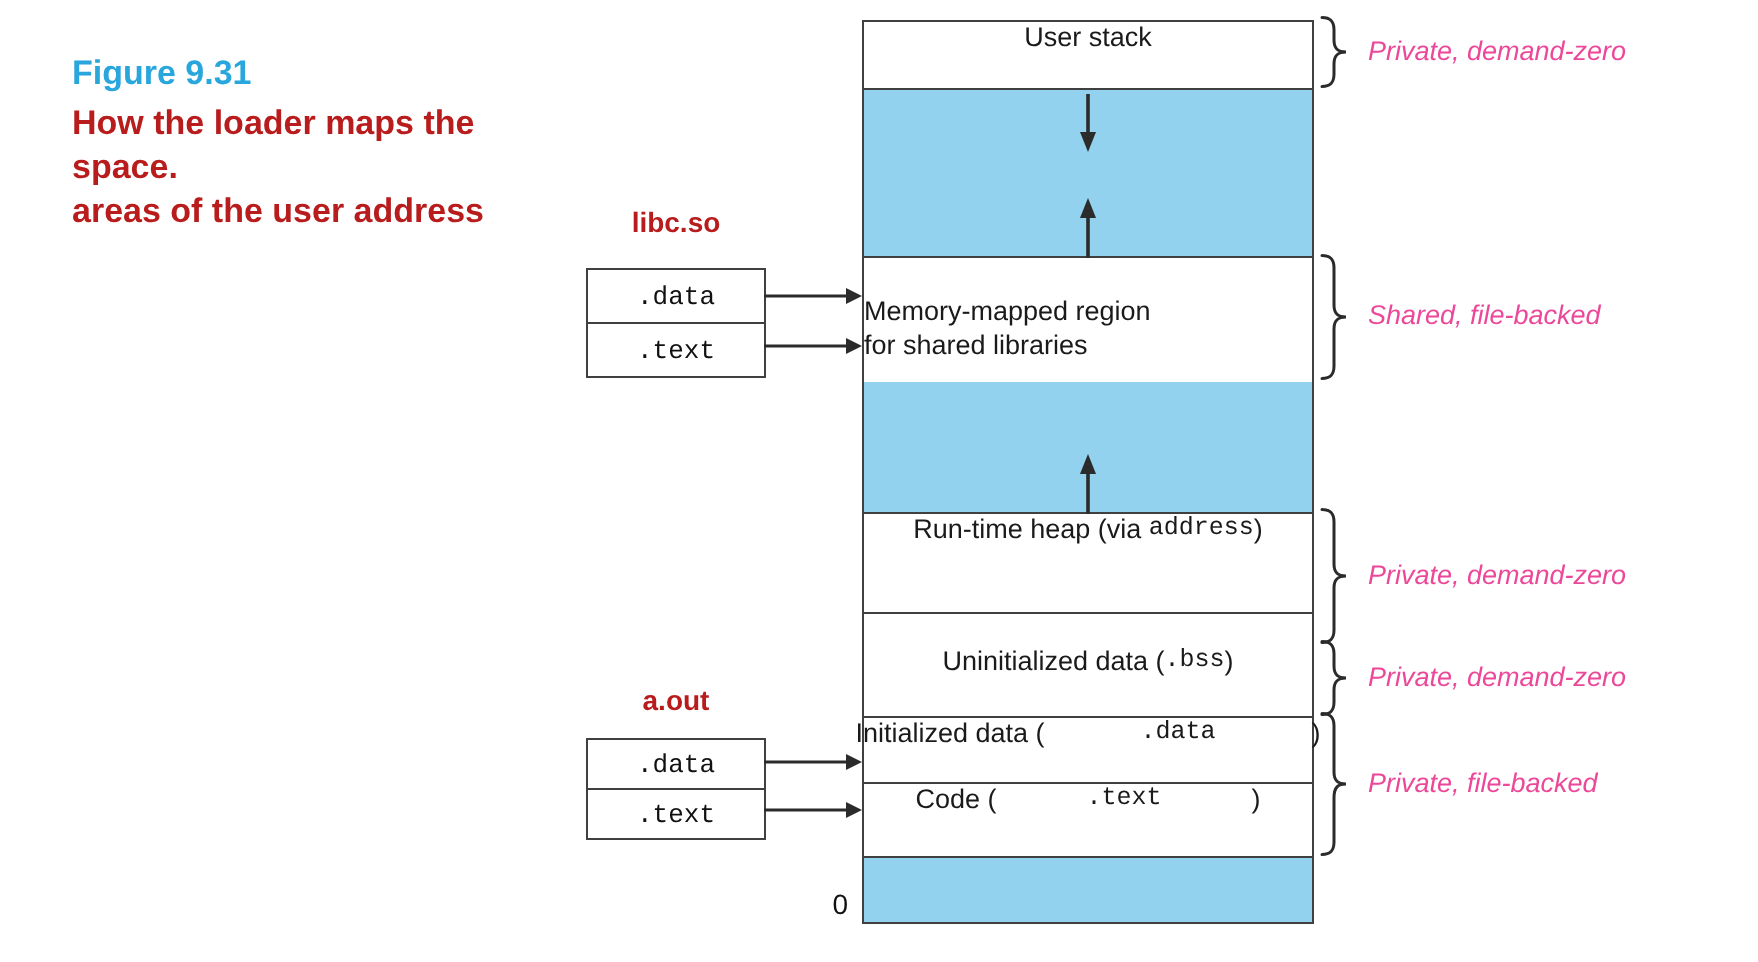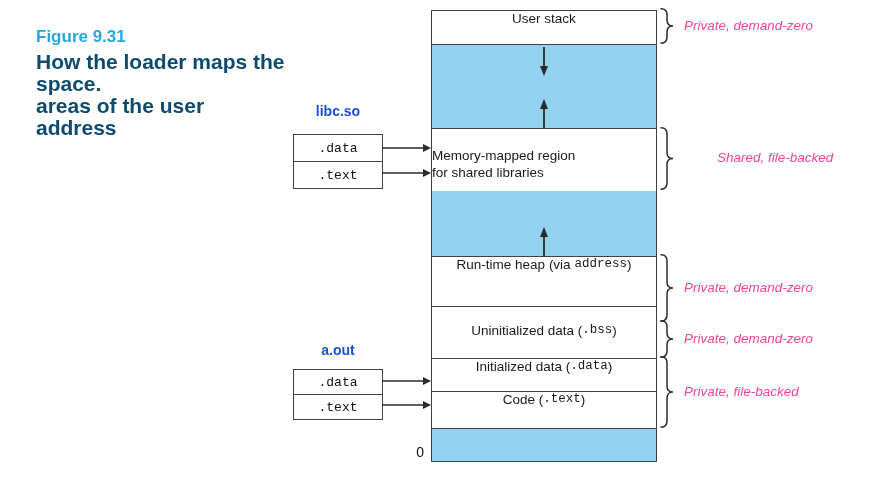--- a/index.html
+++ b/index.html
@@ -8,35 +8,35 @@
     --figure-accent:#29a7dc;
   }
   html,body{margin:0;padding:0;background:#ffffff;}
   .stage{
     position:relative;width:879px;height:481px;background:#ffffff;
     font-family:"Liberation Sans",sans-serif;color:#1a1a1a;overflow:hidden;
   }
   
   .caption{position:absolute;left:36px;top:8px;width:250px;}
   .caption-figure{font-size:17px;font-weight:bold;color:var(--figure-accent);margin-bottom:4px;margin-top:19px;}
-  .caption-line{font-size:21px;font-weight:bold;color:#0c4a6e;line-height:22px;}
+  .caption-line{font-size:17px;font-weight:bold;color:#b91c1c;line-height:22px;}
   
   .mem-column{position:absolute;left:431px;top:10px;width:224px;height:450px;border:1.6px solid var(--line);background:#fff;}
   .seg{
     position:absolute;left:0;width:100%;box-sizing:border-box;
     display:flex;align-items:flex-start;justify-content:center;
     font-size:13.5px;color:#1a1a1a;background:#fff;
     border-bottom:1.6px solid var(--line);white-space:pre;
   }
   .seg.blue{background:var(--region-fill);}
   .seg.last{border-bottom:none;}
   .seg.twolines{flex-direction:column;line-height:17px;}
   .mono{font-family:"Liberation Mono",monospace;font-size:12.5px;}
   
-  .obj-label{position:absolute;width:90px;text-align:center;font-weight:bold;font-size:14px;color:#1d4ed8;}
+  .obj-label{position:absolute;width:90px;text-align:center;font-weight:bold;font-size:14px;color:#b91c1c;}
   .obj-boxes{position:absolute;width:90px;box-sizing:border-box;border:1.5px solid var(--line);background:#fff;}
   .obj-row{display:flex;align-items:center;justify-content:center;font-family:"Liberation Mono",monospace;font-size:13px;color:#111;}
   .obj-row.divider{border-bottom:1.5px solid var(--line);}
   .h26{height:26px;} .h24{height:24px;}
   
   .ann{position:absolute;left:684px;font-style:italic;font-size:13.5px;color:#ec4899;white-space:nowrap;}
   .origin{position:absolute;left:400px;top:444px;width:24px;text-align:right;font-size:14px;color:#111;}
   .abs{position:absolute;}
   svg{display:block;}
 </style>
@@ -61,24 +61,24 @@
       <span>Memory-mapped region</span>
       <span>for shared libraries</span>
     </div>
     <div class="seg blue" style="top:180px;height:66px;"></div>
     <div class="seg" style="top:246px;height:50px;">
       <span>Run-time heap (via </span><span class="mono">address</span><span>)</span>
     </div>
     <div class="seg" style="top:312px;height:36px;">
       <span>Uninitialized data (</span><span class="mono">.bss</span><span>)</span>
     </div>
-    <div class="seg" style="top:348px;height:33px;">
+    <div class="seg" style="top:348px;height:33px;gap:48px;">
       <span>Initialized data (</span><span class="mono">.data</span><span>)</span>
     </div>
-    <div class="seg" style="top:381px;height:37px;">
+    <div class="seg" style="top:381px;height:37px;gap:45px;">
       <span>Code (</span><span class="mono">.text</span><span>)</span>
     </div>
     <div class="seg blue last" style="top:418px;height:32px;"></div>
 
     <svg class="abs" style="left:106px;top:36px;" width="12" height="30" viewBox="0 0 12 30">
       <line x1="6" y1="0" x2="6" y2="20" stroke="#2b2b2b" stroke-width="1.8"></line>
       <polygon points="2,19 10,19 6,29" fill="#2b2b2b"></polygon>
     </svg>
     <svg class="abs" style="left:106px;top:88px;" width="12" height="30" viewBox="0 0 12 30">
       <polygon points="6,0 2,10 10,10" fill="#2b2b2b"></polygon>
@@ -128,20 +128,20 @@
     <path d="M1,0.8 C5.5,0.8 7,3 7,7 L7,28 C7,32.5 9,34 13,34 C9,34 7,35.5 7,40 L7,61 C7,65 5.5,67.2 1,67.2" fill="none" stroke="#2b2b2b" stroke-width="1.5" stroke-linecap="round"></path>
   </svg>
   <svg class="abs" style="left:660px;top:320px;" width="14" height="38" viewBox="0 0 14 38">
     <path d="M1,0.8 C5.5,0.8 7,3 7,7 L7,13 C7,17.5 9,19 13,19 C9,19 7,20.5 7,25 L7,31 C7,35 5.5,37.2 1,37.2" fill="none" stroke="#2b2b2b" stroke-width="1.5" stroke-linecap="round"></path>
   </svg>
   <svg class="abs" style="left:660px;top:356px;" width="14" height="72" viewBox="0 0 14 72">
     <path d="M1,0.8 C5.5,0.8 7,3 7,7 L7,30 C7,34.5 9,36 13,36 C9,36 7,37.5 7,43 L7,65 C7,69 5.5,71.2 1,71.2" fill="none" stroke="#2b2b2b" stroke-width="1.5" stroke-linecap="round"></path>
   </svg>
 
   <div class="ann" style="top:18px;">Private, demand-zero</div>
-  <div class="ann" style="top:150px;margin-left:33px;">Shared, file-backed</div>
+  <div class="ann" style="top:150px;">Shared, file-backed</div>
   <div class="ann" style="top:280px;">Private, demand-zero</div>
   <div class="ann" style="top:331px;">Private, demand-zero</div>
   <div class="ann" style="top:384px;">Private, file-backed</div>
 
   <div class="origin">0</div>
 
 </div>
 
 </body></html>

